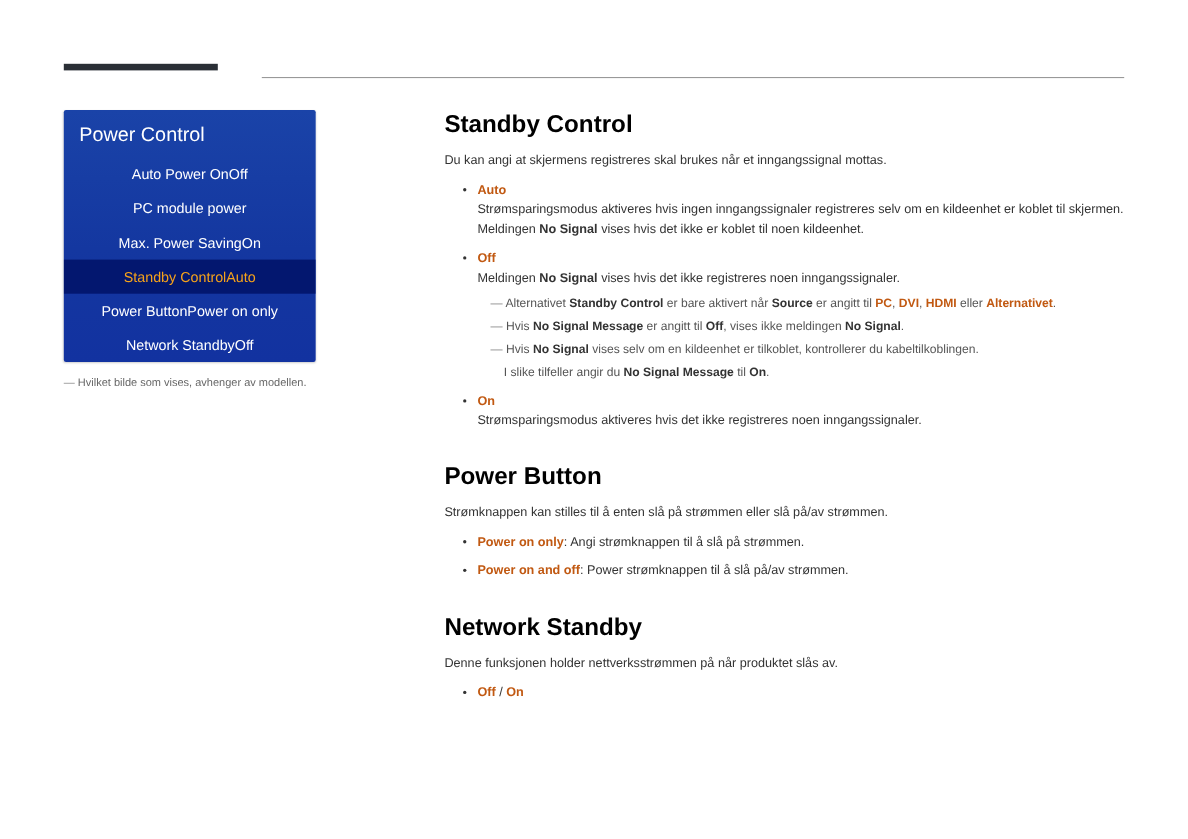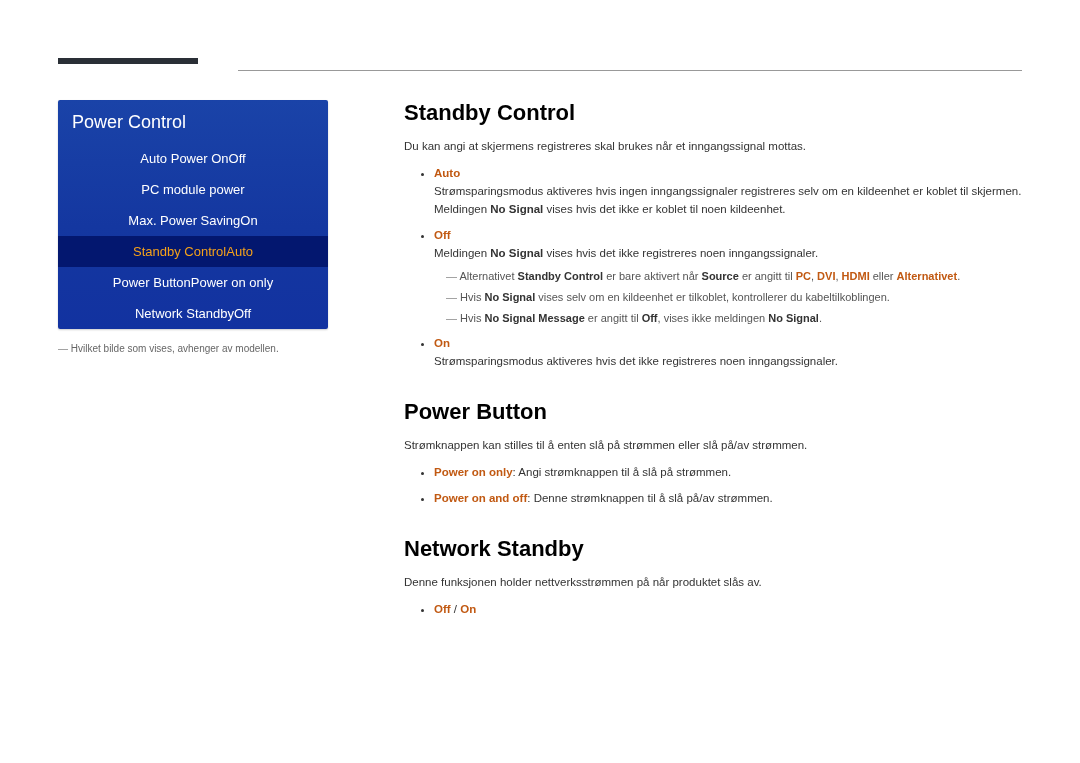--- a/index.html
+++ b/index.html
@@ -4,21 +4,21 @@
 <style>
   * { box-sizing: border-box; margin: 0; padding: 0; }
   html, body { width: 1080px; height: 763px; background: #fff; font-family: "Segoe UI", "Helvetica Neue", Arial, sans-serif; color: #222; }
   .page { padding: 60px 58px 0 58px; position: relative; }
   .top-bar { position: absolute; top: 58px; left: 58px; width: 140px; height: 6px; background: #2a2f36; }
   .top-line { position: absolute; top: 70px; left: 238px; right: 58px; height: 1px; background: #999; }
   .columns { display: flex; gap: 46px; margin-top: 40px; }
   .left { width: 300px; flex: 0 0 300px; }
   .right { flex: 1; padding-top: 0; }
 
-  .menu { width: 270px; border-radius: 2px; overflow: hidden;
+  .menu { width: 229px; border-radius: 2px; overflow: hidden;
           background: linear-gradient(#1a43a8 0%, #1437a0 55%, #1232a0 100%);
           box-shadow: 0 1px 2px rgba(0,0,0,0.2); color: #fff; font-size: 13px; }
   .menu-title { padding: 12px 14px 10px 14px; font-size: 18px; font-weight: 400; color: #fff; }
   .menu-row { display: flex; justify-content: center; align-items: center;
               padding: 8px 14px; font-size: 13px; }
   .menu-row.sel { background: #03176f; color: #f6a21a; }
   .menu-row.sel .val { color: #f6a21a; }
   .menu-row .val { color: #fff; font-size: 13px; }
   .img-note { font-size: 10px; color: #666; margin-top: 14px; }
   .img-note::before { content: "― "; color: #888; }
@@ -85,43 +85,46 @@
             <span>Meldingen </span><span class="key">No Signal</span><span> vises hvis det ikke er koblet til noen kildeenhet.</span>
           </li>
           <li>
             <span class="opt-head">Off</span><br>
             <span>Meldingen </span><span class="key">No Signal</span><span> vises hvis det ikke registreres noen inngangssignaler.</span>
             <div class="sub">
               <div class="line dash">
                 <span>Alternativet </span><span class="key">Standby Control</span><span> er bare aktivert når </span><span class="key">Source</span><span> er angitt til </span><span class="org">PC</span>, <span class="org">DVI</span>, <span class="org">HDMI</span><span> eller </span><span class="org">Alternativet</span><span>.</span>
               </div>
               <div class="line dash">
+                <span>Hvis </span><span class="key">No Signal Message</span><span> er angitt til </span><span class="key">Off</span><span>, vises ikke meldingen </span><span class="key">No Signal</span><span>.</span>
+              </div>
+              <div class="line dash">
                 <span>Hvis </span><span class="key">No Signal</span><span> vises selv om en kildeenhet er tilkoblet, kontrollerer du kabeltilkoblingen.</span>
               </div>
-              <div class="line dash">
-                <span>Hvis </span><span class="key">No Signal Message</span><span> er angitt til </span><span class="key">Off</span><span>, vises ikke meldingen </span><span class="key">No Signal</span><span>.</span>
+              <div class="line" style="padding-left:12px">
+                <span>I slike tilfeller angir du </span><span class="key">No Signal Message</span><span> til </span><span class="key">On</span><span>.</span>
               </div>
             </div>
           </li>
           <li>
             <span class="opt-head">On</span><br>
             <span>Strømsparingsmodus aktiveres hvis det ikke registreres noen inngangssignaler.</span>
           </li>
         </ul>
       </div>
 
       <div class="section">
         <h2>Power Button</h2>
         <p class="intro">Strømknappen kan stilles til å enten slå på strømmen eller slå på/av strømmen.</p>
         <ul class="b1">
           <li>
             <span class="opt-head">Power on only</span><span>: Angi strømknappen til å slå på strømmen.</span>
           </li>
           <li>
-            <span class="opt-head">Power on and off</span><span>: Denne strømknappen til å slå på/av strømmen.</span>
+            <span class="opt-head">Power on and off</span><span>: Power strømknappen til å slå på/av strømmen.</span>
           </li>
         </ul>
       </div>
 
       <div class="section">
         <h2>Network Standby</h2>
         <p class="intro">Denne funksjonen holder nettverksstrømmen på når produktet slås av.</p>
         <ul class="b1">
           <li>
             <span class="opt-head">Off</span><span> / </span><span class="opt-head">On</span>

